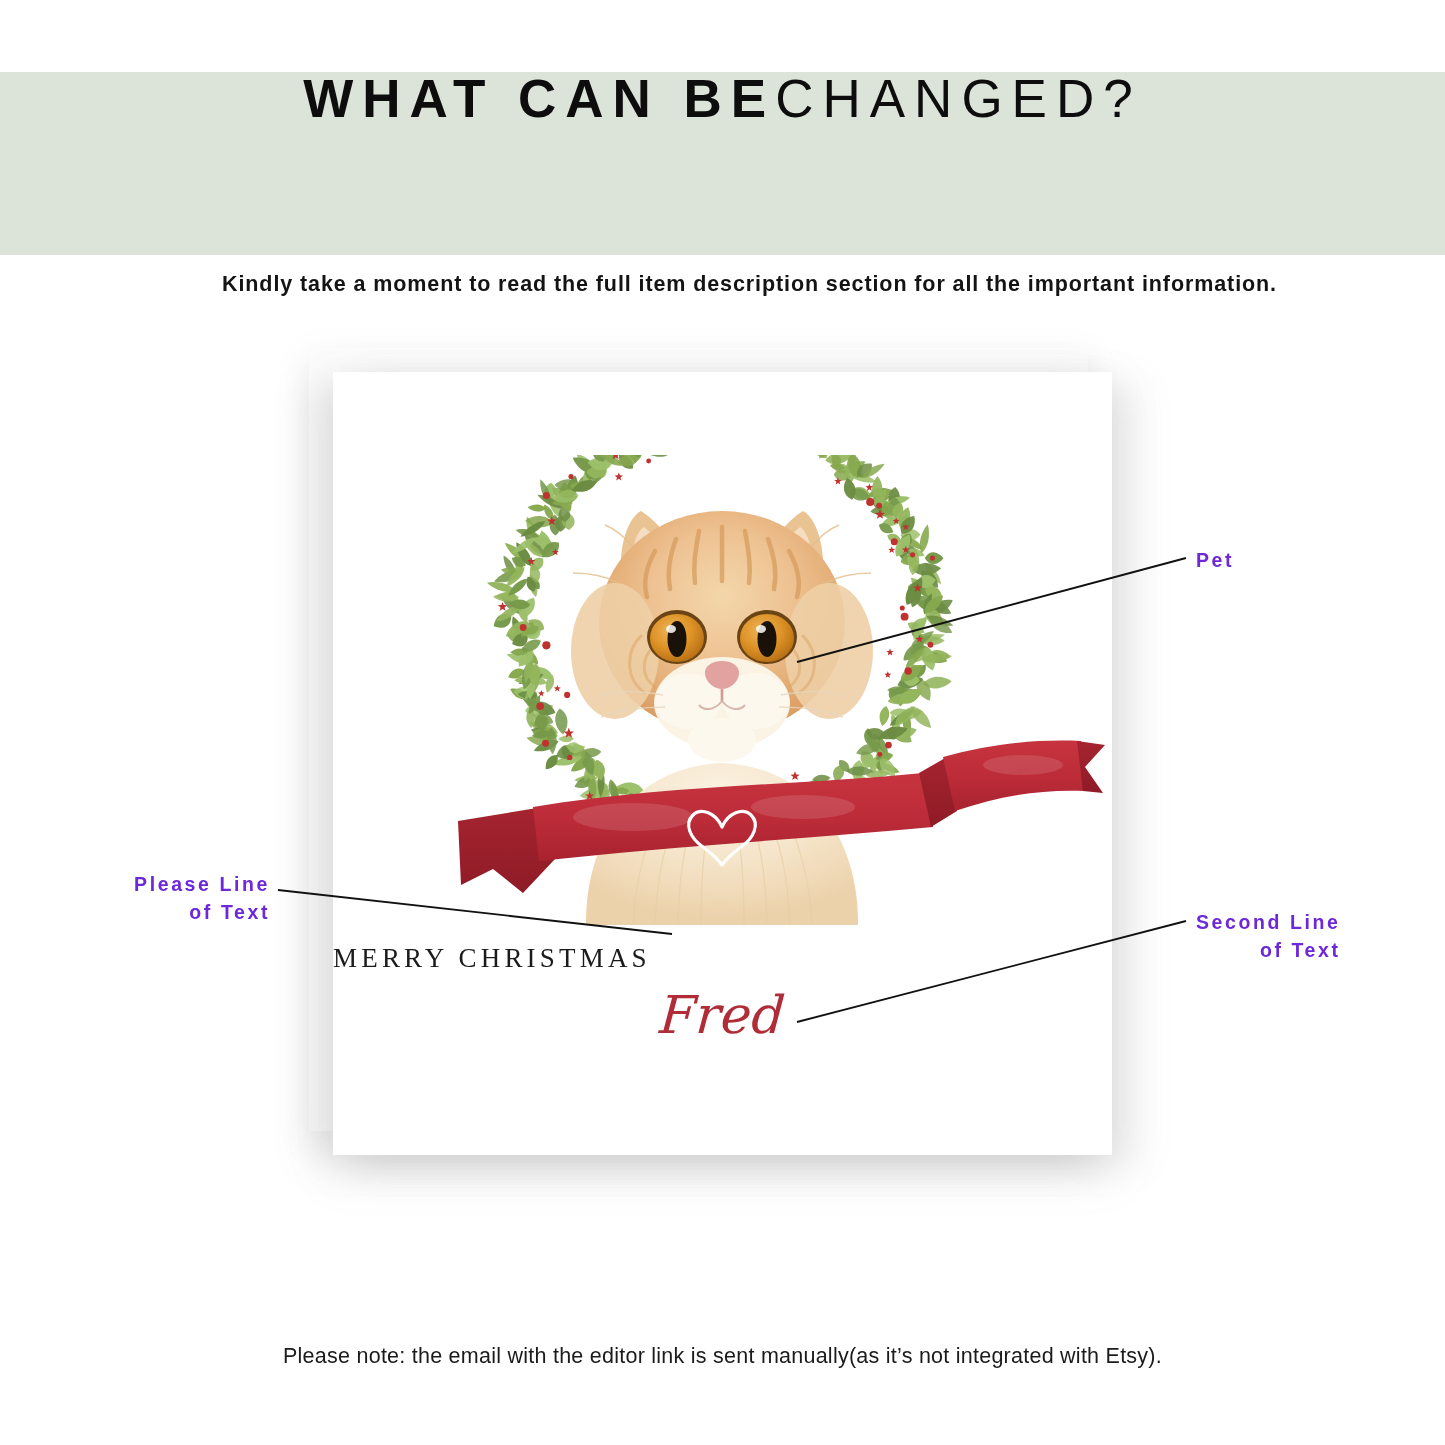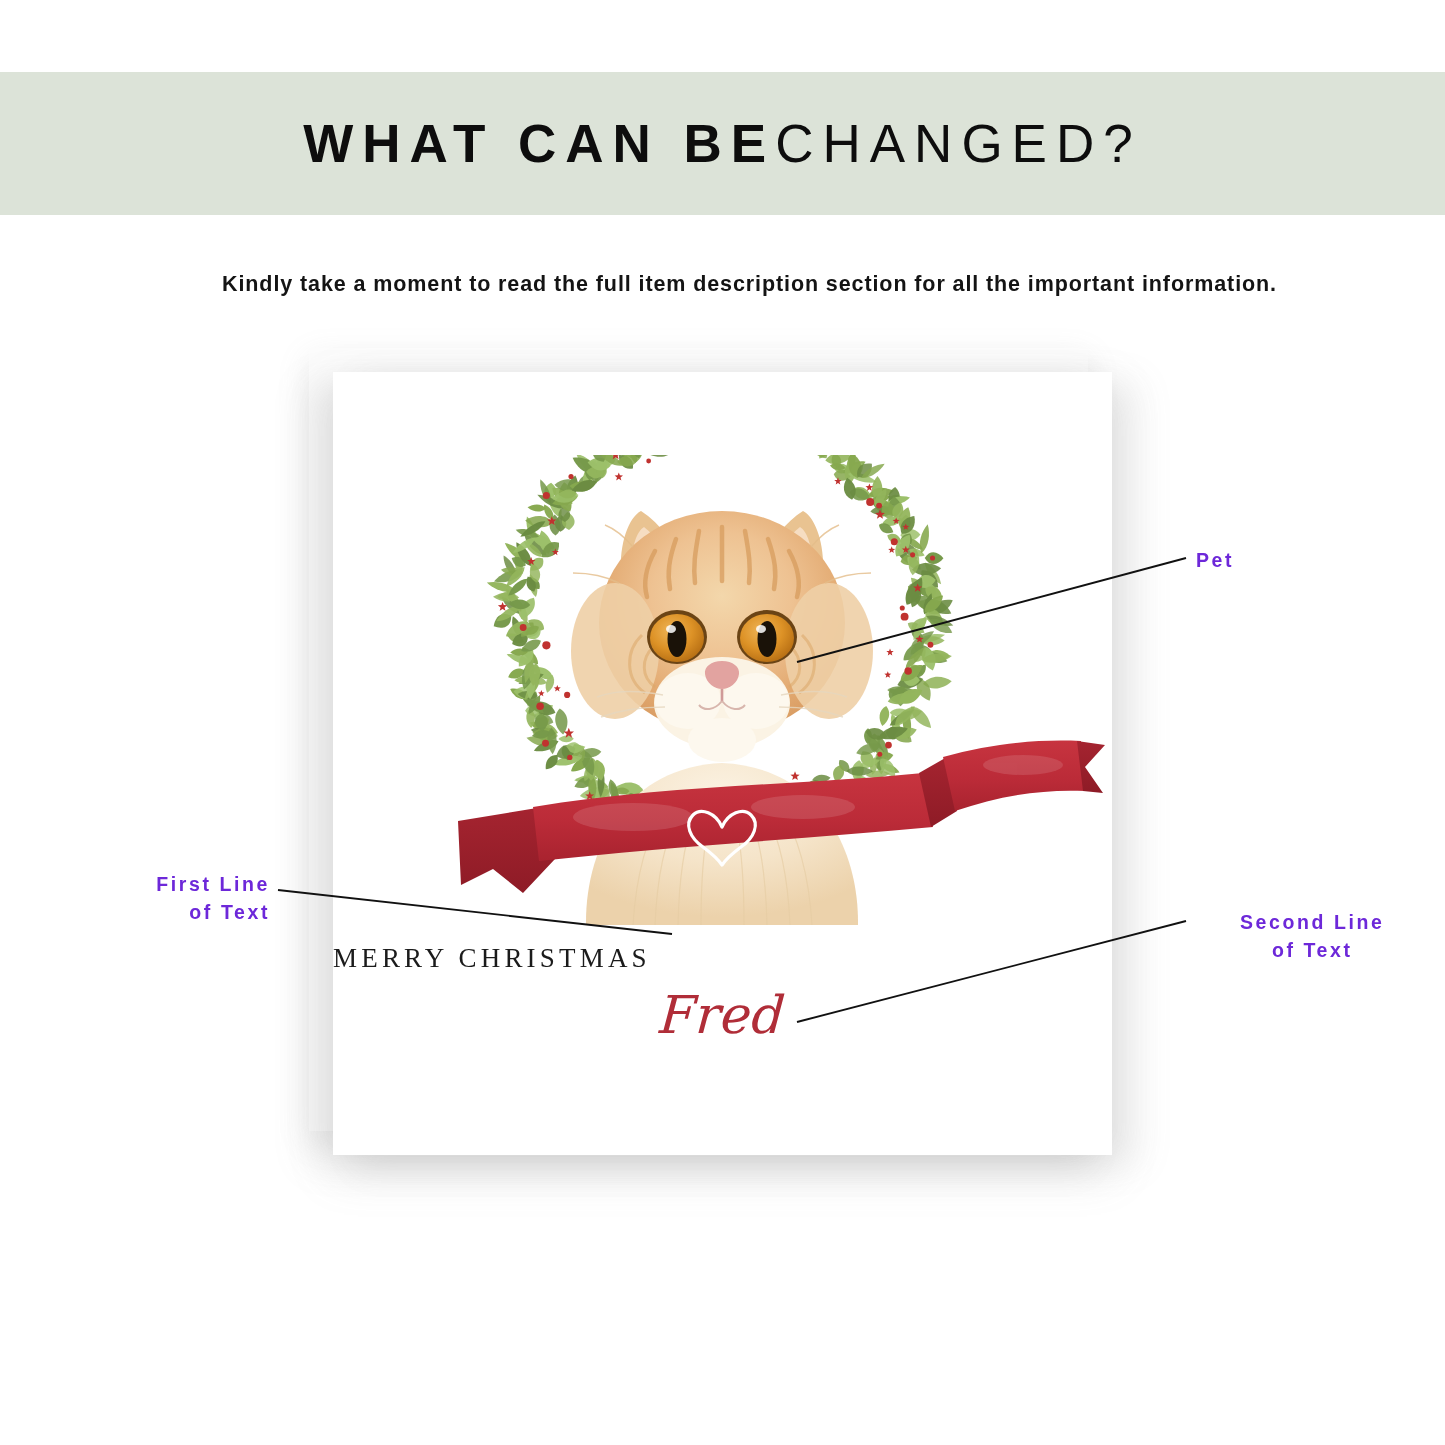--- a/index.html
+++ b/index.html
@@ -15,24 +15,23 @@
     overflow: hidden;
     position: relative;
   }
 
   
   #header-banner {
     position: absolute;
     left: 0;
     top: 72px;
     width: 1445px;
-    height: 143px;
+    height: 183px;
     background: #dce3d8;
     display: flex;
-    align-items: center;
     justify-content: center;
   }
   #header-title {
     font-size: 53px;
     line-height: 1;
     letter-spacing: 9px;
     white-space: nowrap;
     color: #0d0d0d;
     text-align: center;
   }
@@ -140,22 +139,21 @@
   }
   #label-first-line {
     left: 60px;
     top: 870px;
     width: 210px;
     text-align: right;
   }
   #label-second-line {
     left: 1196px;
     top: 908px;
-    text-align: center;
-    margin-left: 44px;
+    text-align: right;
   }
 
   
   #leaders {
     position: absolute;
     left: 0;
     top: 0;
     width: 1445px;
     height: 1445px;
     pointer-events: none;
@@ -855,21 +853,22 @@
 <div id="card-line1">MERRY CHRISTMAS</div>
 <div id="card-line2">Fred</div>
 
 <svg id="leaders" viewBox="0 0 1445 1445" xmlns="http://www.w3.org/2000/svg">
   <line x1="797" y1="662" x2="1186" y2="558" stroke="#111111" stroke-width="1.9"></line>
   <line x1="278" y1="890" x2="672" y2="934" stroke="#111111" stroke-width="1.9"></line>
   <line x1="797" y1="1022" x2="1186" y2="921" stroke="#111111" stroke-width="1.9"></line>
 </svg>
 
 <div class="ann-label" id="label-pet">Pet</div>
-<div class="ann-label" id="label-first-line">First Line
+<div class="ann-label" id="label-first-line">Please Line
 of Text</div>
 <div class="ann-label" id="label-second-line">Second Line
 of Text</div>
 
 <div class="body-para" id="para-1">
 </div>
 <div class="body-para" id="para-2">
+  <div>Please note: the email with the editor link is sent manually(as it’s not integrated with Etsy).</div>
 </div>
 
 </body></html>

